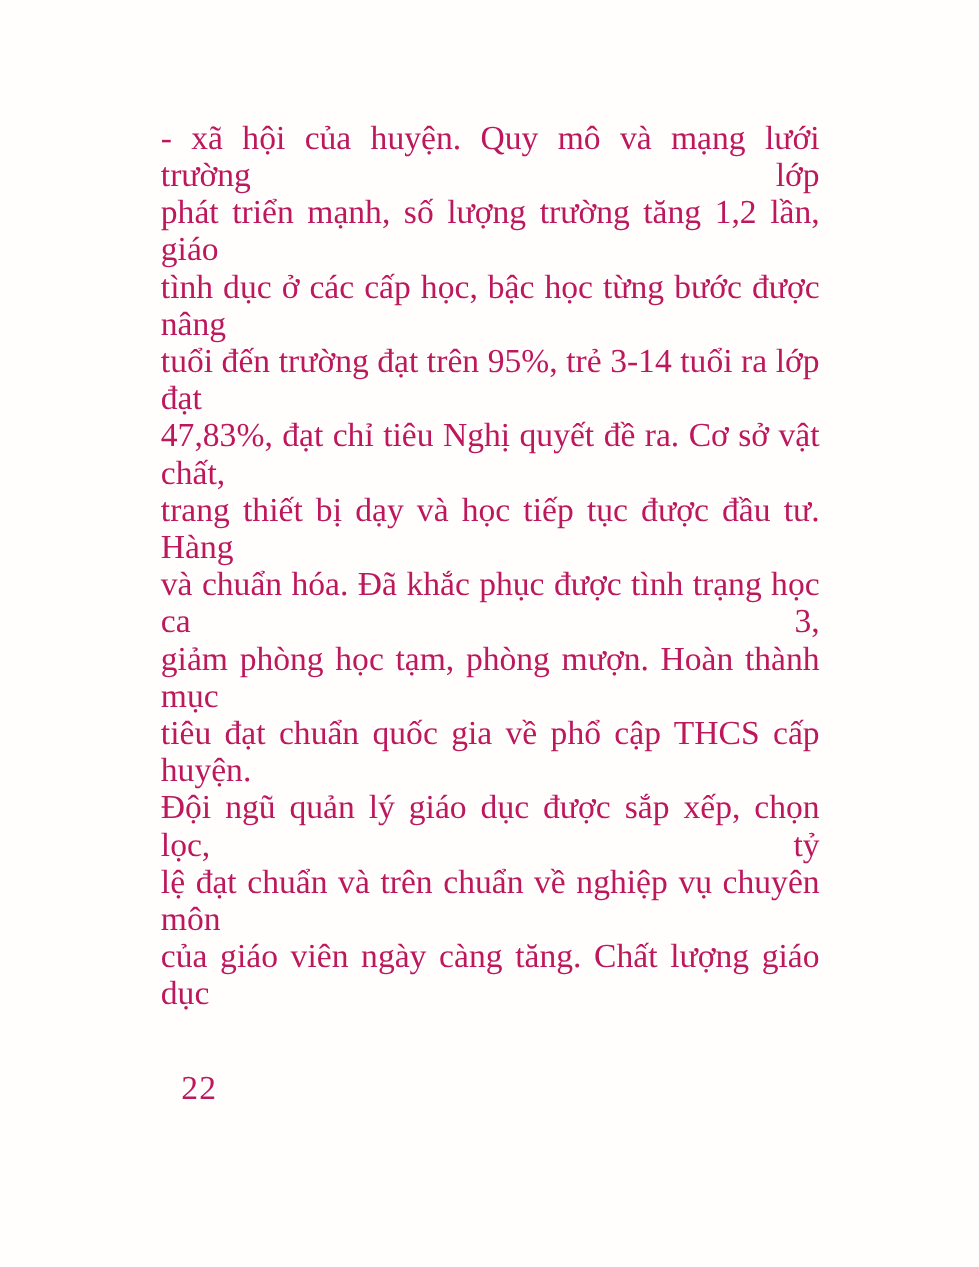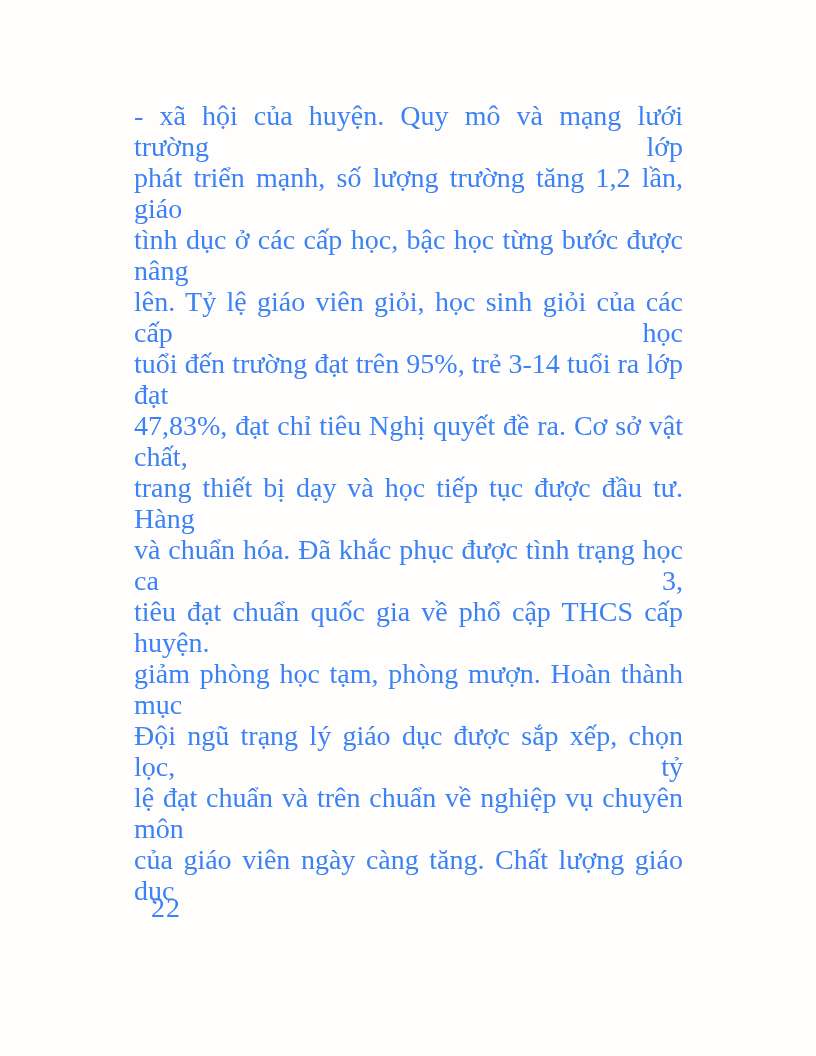--- a/index.html
+++ b/index.html
@@ -7,21 +7,21 @@
     padding: 0;
     background: #ffffff;
   }
   .page {
     position: relative;
     width: 816px;
     height: 1056px;
     background: #fffefd;
     overflow: hidden;
     font-family: "Liberation Serif", "DejaVu Serif", serif;
-    color: #3b82f6;
+    color: #be185d;
   }
   .text-block {
     position: absolute;
     left: 134px;
     top: 100px;
     width: 549px;
   }
   .ln {
     font-size: 28px;
     line-height: 31px;
@@ -43,26 +43,25 @@
   }
 </style>
 </head>
 <body>
 
 <div class="page">
   <div class="text-block">
     <div class="ln j">- xã hội của huyện. Quy mô và mạng lưới trường lớp</div>
     <div class="ln j">phát triển mạnh, số lượng trường tăng 1,2 lần, giáo</div>
     <div class="ln j">tình dục ở các cấp học, bậc học từng bước được nâng</div>
-    <div class="ln j">lên. Tỷ lệ giáo viên giỏi, học sinh giỏi của các cấp học</div>
     <div class="ln j">tuổi đến trường đạt trên 95%, trẻ 3-14 tuổi ra lớp đạt</div>
     <div class="ln j">47,83%, đạt chỉ tiêu Nghị quyết đề ra. Cơ sở vật chất,</div>
     <div class="ln j">trang thiết bị dạy và học tiếp tục được đầu tư. Hàng</div>
     <div class="ln j">và chuẩn hóa. Đã khắc phục được tình trạng học ca 3,</div>
+    <div class="ln j">giảm phòng học tạm, phòng mượn. Hoàn thành mục</div>
     <div class="ln j">tiêu đạt chuẩn quốc gia về phổ cập THCS cấp huyện.</div>
-    <div class="ln j">giảm phòng học tạm, phòng mượn. Hoàn thành mục</div>
-    <div class="ln j">Đội ngũ trạng lý giáo dục được sắp xếp, chọn lọc, tỷ</div>
+    <div class="ln j">Đội ngũ quản lý giáo dục được sắp xếp, chọn lọc, tỷ</div>
     <div class="ln j">lệ đạt chuẩn và trên chuẩn về nghiệp vụ chuyên môn</div>
     <div class="ln j">của giáo viên ngày càng tăng. Chất lượng giáo dục</div>
 
   </div>
   <div class="page-number">22</div>
 </div>
 
 </body></html>

